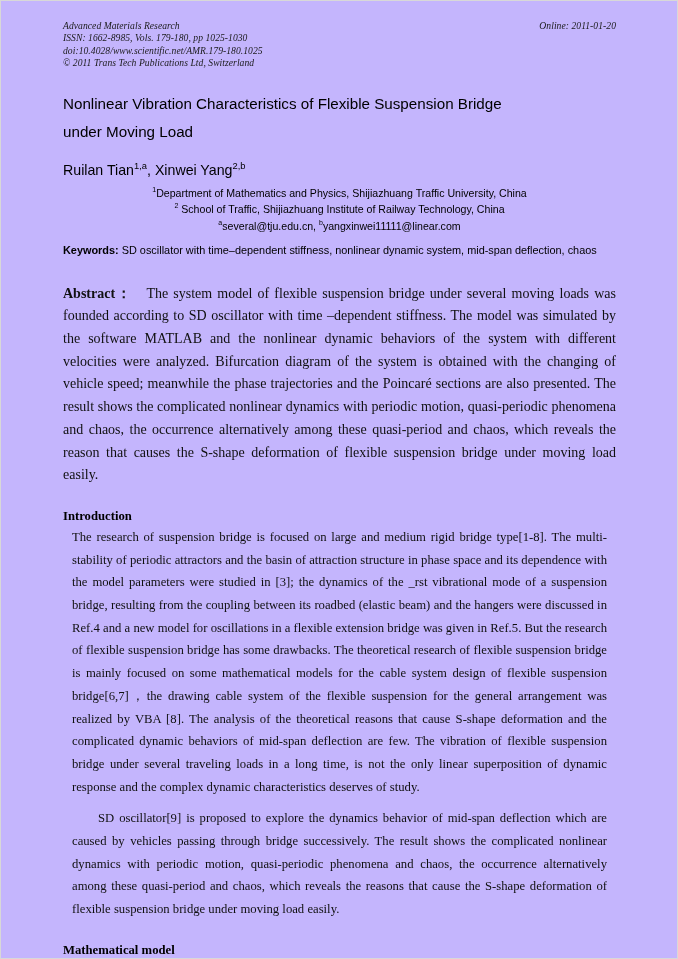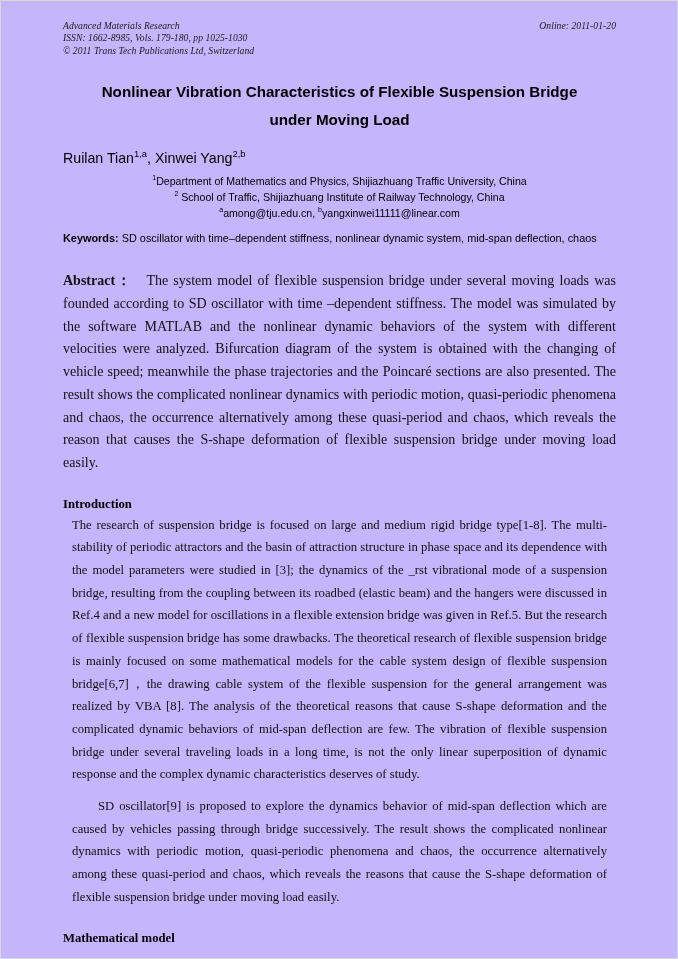--- a/index.html
+++ b/index.html
@@ -46,24 +46,24 @@
     right: 0;
     top: 0;
     font-style: italic;
     font-size: 9.6px;
   }
 
   
   .title-block {
     margin-top: 21px;
     font-family: "Liberation Sans", "DejaVu Sans", sans-serif;
-    font-weight: bold;
+    font-weight: normal;
     font-size: 15.2px;
     line-height: 28px;
-    text-align: center;
+    text-align: left;
     color: #000000;
   }
   .title-line-2 { display: block; }
 
   
   .authors {
     margin-top: 15px;
     font-family: "Liberation Sans", "DejaVu Sans", sans-serif;
     font-size: 14.2px;
     text-align: left;
@@ -138,20 +138,21 @@
 </style>
 </head>
 <body>
 
 <div class="page">
   <div class="content">
 
     <div class="journal-header">
       <div class="line">Advanced Materials Research</div>
       <div class="line">ISSN: 1662-8985, Vols. 179-180, pp 1025-1030</div>
+      <div class="line">doi:10.4028/www.scientific.net/AMR.179-180.1025</div>
       <div class="line">© 2011 Trans Tech Publications Ltd, Switzerland</div>
       <div class="journal-online">Online: 2011-01-20</div>
     </div>
 
     <div class="title-block">
       <span>Nonlinear Vibration Characteristics of Flexible Suspension Bridge</span>
       <span class="title-line-2">under Moving Load</span>
     </div>
 
     <div class="authors">
@@ -160,21 +161,21 @@
 
     <div class="affil first">
       <sup>1</sup><span>Department of Mathematics and Physics, Shijiazhuang Traffic University, China</span>
     </div>
 
     <div class="affil">
       <sup>2</sup><span> School of Traffic, Shijiazhuang Institute of Railway Technology, China</span>
     </div>
 
     <div class="emails">
-      <sup>a</sup><span>among@tju.edu.cn, </span><sup>b</sup><span>yangxinwei11111@linear.com</span>
+      <sup>a</sup><span>several@tju.edu.cn, </span><sup>b</sup><span>yangxinwei11111@linear.com</span>
     </div>
 
     <div class="keywords">
       <span class="kw-label">Keywords:</span><span> SD oscillator with time–dependent stiffness, nonlinear dynamic system, mid-span deflection, chaos</span>
     </div>
 
     <div class="abstract">
       <span class="ab-label">Abstract：</span><span class="ab-gap"></span><span>The system model of flexible suspension bridge under several moving loads was founded according to SD oscillator with time –dependent stiffness. The model was simulated by the software MATLAB and the nonlinear dynamic behaviors of the system with different velocities were analyzed. Bifurcation diagram of the system is obtained with the changing of vehicle speed; meanwhile the phase trajectories and the Poincaré sections are also presented. The result shows the complicated nonlinear dynamics with periodic motion, quasi-periodic phenomena and chaos, the occurrence alternatively among these quasi-period and chaos, which reveals the reason that causes the S-shape deformation of flexible suspension bridge under moving load easily.</span>
     </div>
 

